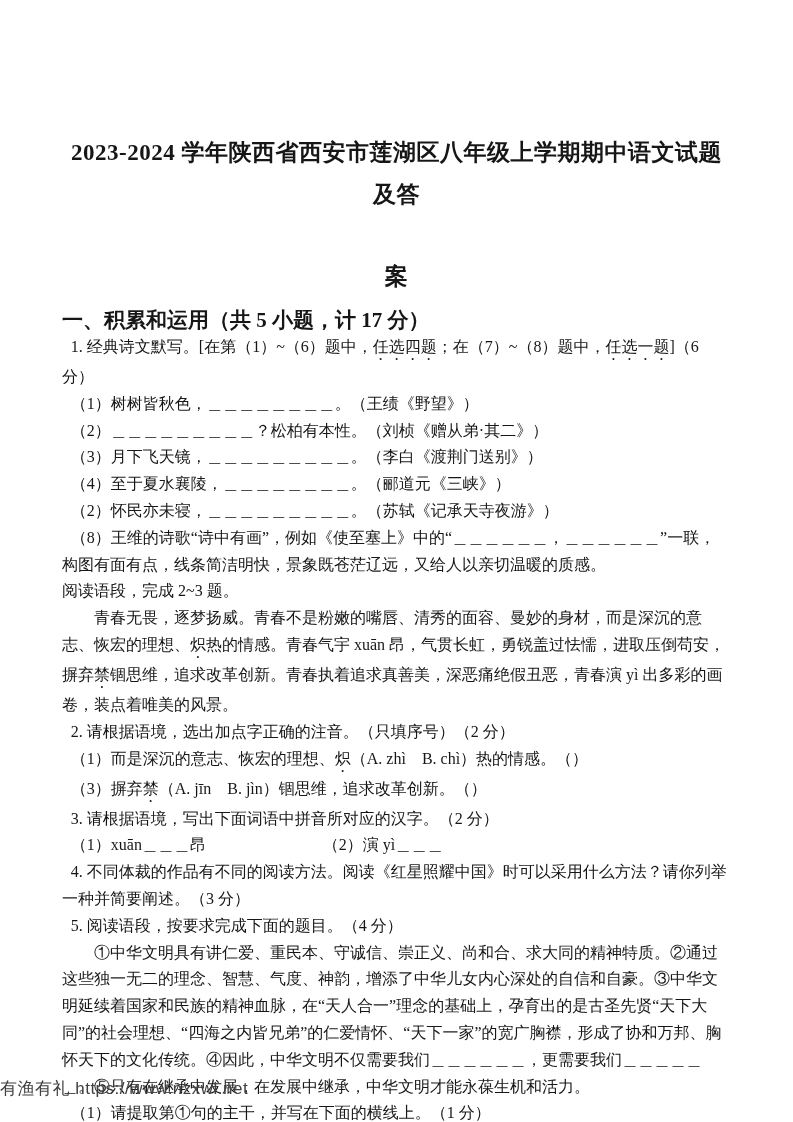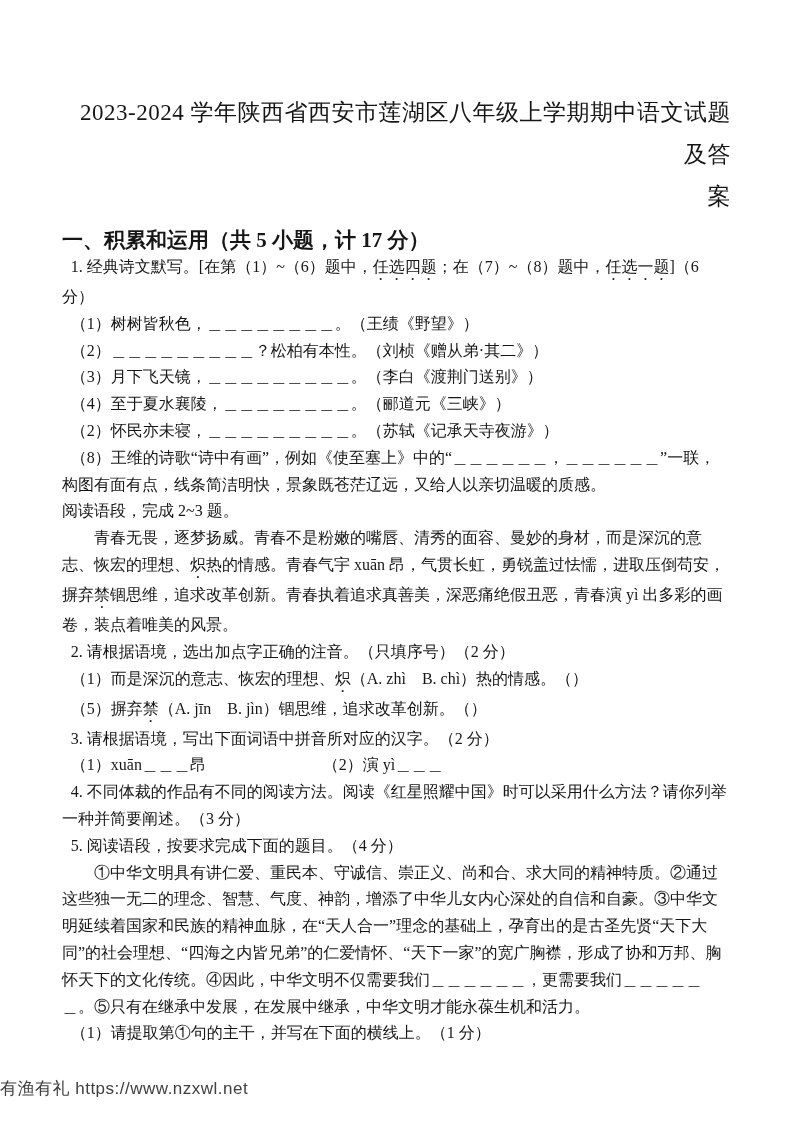--- a/index.html
+++ b/index.html
@@ -6,25 +6,26 @@
   html,body { width:793px; height:1122px; background:#ffffff; }
   body {
     font-family:"Liberation Serif","DejaVu Serif",serif;
     color:#161616;
     position:relative;
     overflow:hidden;
   }
   .page { padding:92px 62px 0 62px; }
   .title-block { margin-bottom:9px; }
   .title-line {
-    text-align:right;
-    font-weight:400;
+    text-align:center;
+    font-weight:700;
     font-size:23px;
     line-height:42px;
     letter-spacing:0.5px;
+    margin-top:40px;
   }
   .heading {
     font-weight:700;
     font-size:21px;
     line-height:27px;
   }
   p.line {
     font-size:16px;
     line-height:26.8px;
     text-align:left;
@@ -70,21 +71,21 @@
   <p class="line ind">（8）王维的诗歌“诗中有画”，例如《使至塞上》中的“＿＿＿＿＿＿，＿＿＿＿＿＿”一联，构图有面有点，线条简洁明快，景象既苍茫辽远，又给人以亲切温暖的质感。</p>
 
   <p class="line">阅读语段，完成 2~3 题。</p>
 
   <p class="line ind2"><span>青春无畏，逐梦扬威。青春不是粉嫩的嘴唇、清秀的面容、曼妙的身材，而是深沉的意志、恢宏的理想、</span><span class="em-dot">炽</span><span>热的情感。青春气宇 xuān 昂，气贯长虹，勇锐盖过怯懦，进取压倒苟安，摒弃</span><span class="em-dot">禁</span><span>锢思维，追求改革创新。青春执着追求真善美，深恶痛绝假丑恶，青春演 yì 出多彩的画卷，装点着唯美的风景。</span></p>
 
   <p class="line ind">2. 请根据语境，选出加点字正确的注音。（只填序号）（2 分）</p>
 
   <p class="line ind"><span>（1）而是深沉的意志、恢宏的理想、</span><span class="em-dot">炽</span><span>（A. zhì　B. chì）热的情感。（）</span></p>
 
-  <p class="line ind"><span>（5）摒弃</span><span class="em-dot">禁</span><span>（A. jīn　B. jìn）锢思维，追求改革创新。（）</span></p>
+  <p class="line ind"><span>（3）摒弃</span><span class="em-dot">禁</span><span>（A. jīn　B. jìn）锢思维，追求改革创新。（）</span></p>
 
   <p class="line ind">3. 请根据语境，写出下面词语中拼音所对应的汉字。（2 分）</p>
 
   <p class="line ind"><span class="pair-left">（1）xuān＿＿＿昂</span><span>（2）演 yì＿＿＿</span></p>
 
   <p class="line ind">4. 不同体裁的作品有不同的阅读方法。阅读《红星照耀中国》时可以采用什么方法？请你列举一种并简要阐述。（3 分）</p>
 
   <p class="line ind">5. 阅读语段，按要求完成下面的题目。（4 分）</p>
 
   <p class="line ind2">①中华文明具有讲仁爱、重民本、守诚信、崇正义、尚和合、求大同的精神特质。②通过这些独一无二的理念、智慧、气度、神韵，增添了中华儿女内心深处的自信和自豪。③中华文明延续着国家和民族的精神血脉，在“天人合一”理念的基础上，孕育出的是古圣先贤“天下大同”的社会理想、“四海之内皆兄弟”的仁爱情怀、“天下一家”的宽广胸襟，形成了协和万邦、胸怀天下的文化传统。④因此，中华文明不仅需要我们＿＿＿＿＿＿，更需要我们＿＿＿＿＿＿。⑤只有在继承中发展，在发展中继承，中华文明才能永葆生机和活力。</p>

